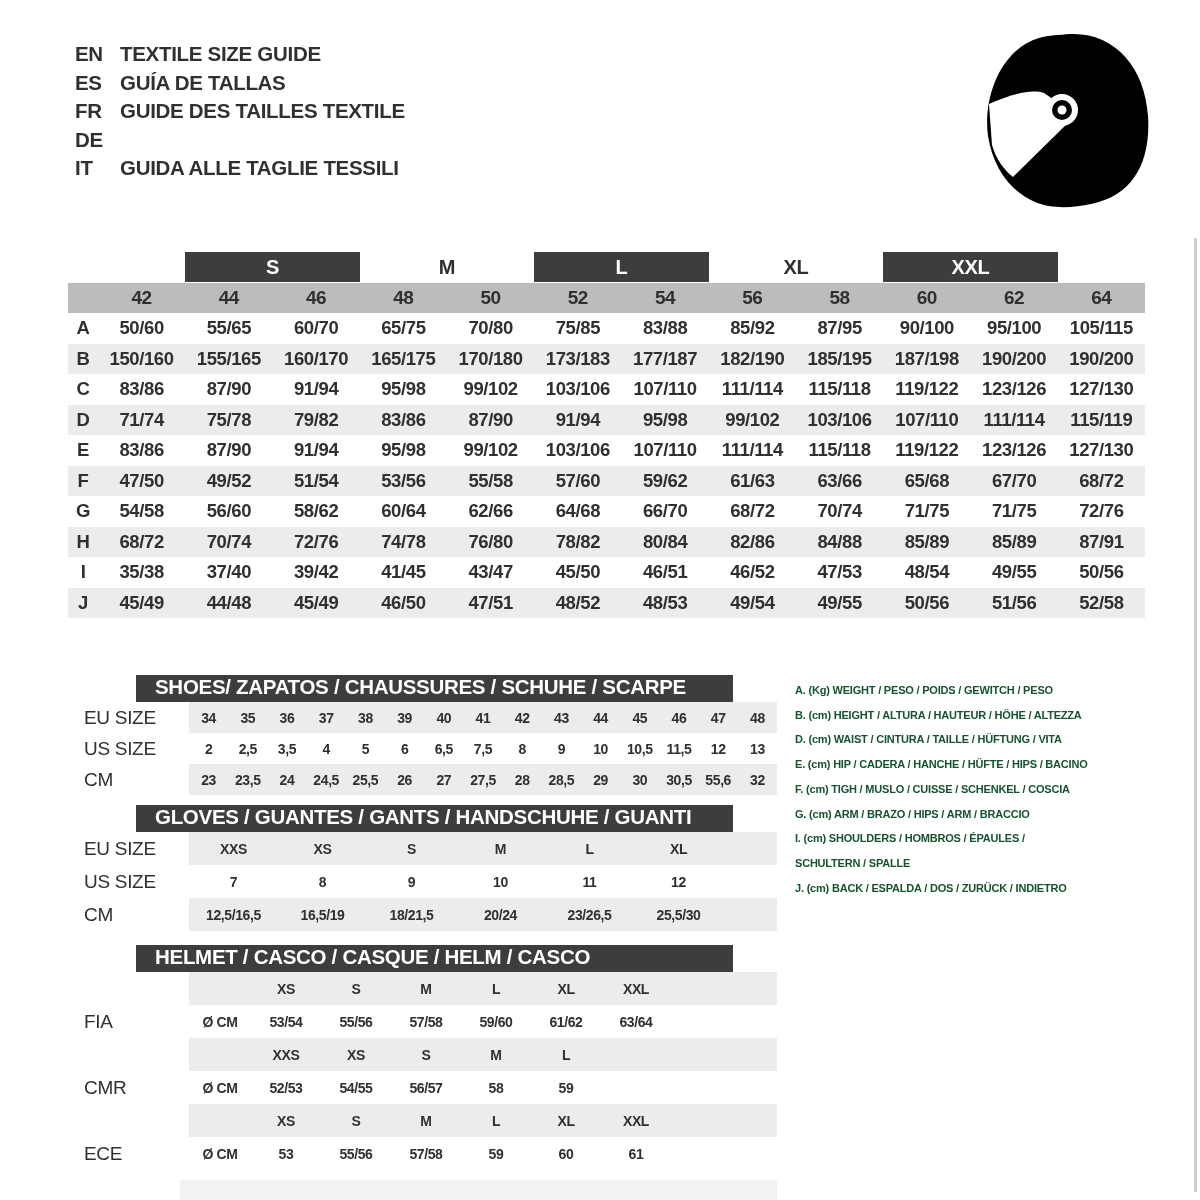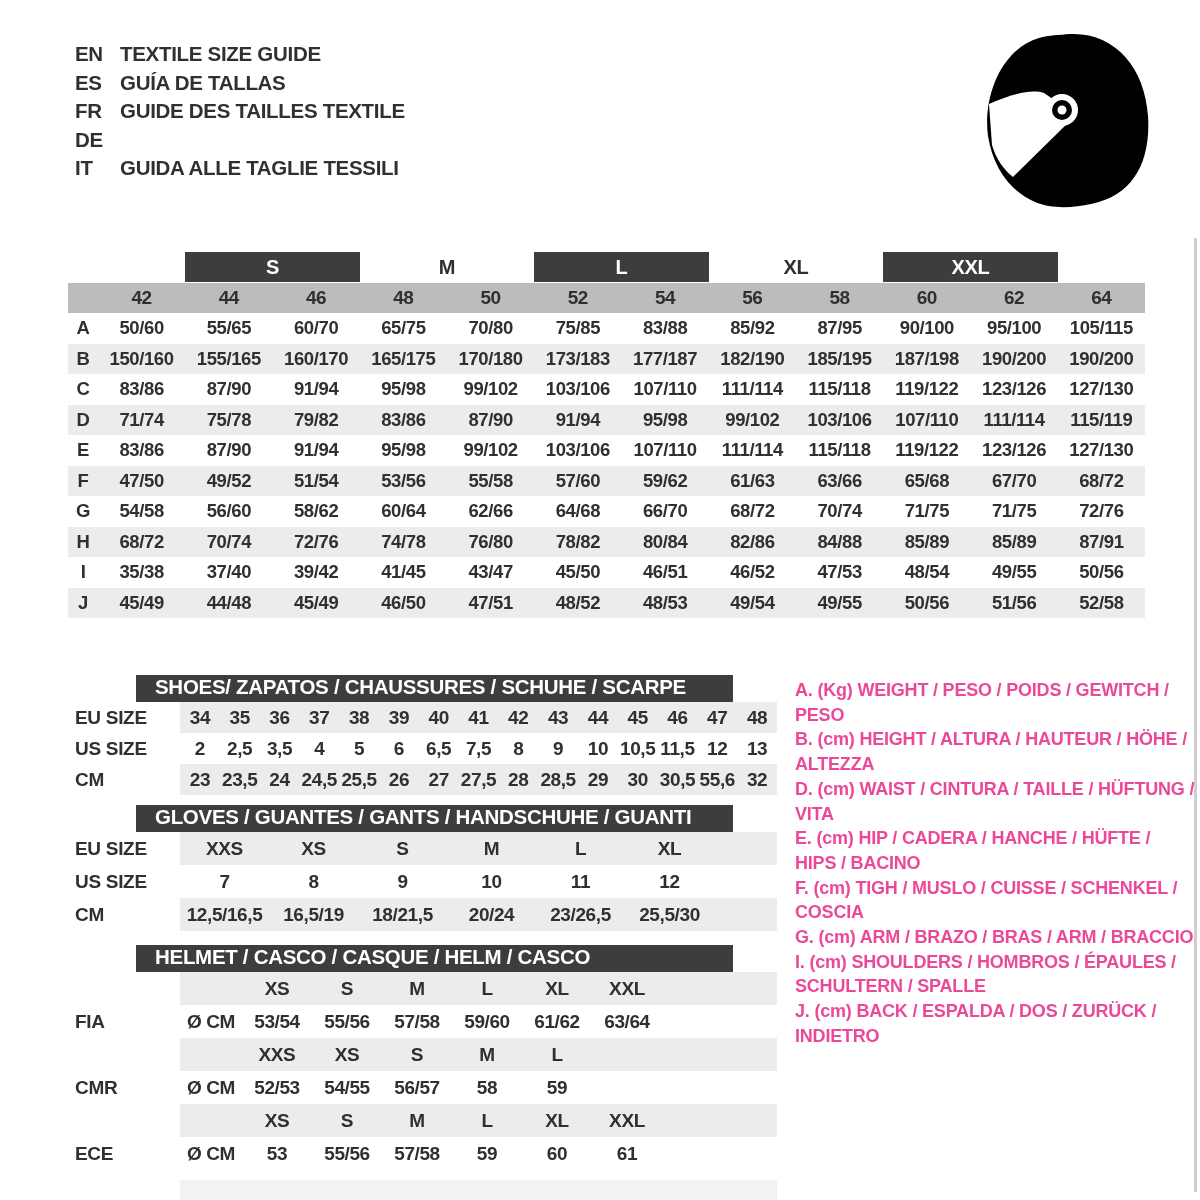--- a/index.html
+++ b/index.html
@@ -44,33 +44,33 @@
     background:var(--bar);color:var(--bartext);
     display:flex;align-items:flex-start;padding-left:19px;
     font-weight:bold;font-size:20.5px;letter-spacing:-0.3px;white-space:nowrap;
   }
   .srow{display:flex;align-items:stretch;}
   .shoes-t .srow{height:31px;}
   .gloves-t .srow{height:33px;}
   .helmet-t .srow{height:33px;}
   .slabel{
     flex:0 0 112px;width:112px;box-sizing:border-box;padding-left:7px;
-    display:flex;align-items:center;font-weight:bold;font-size:19px;letter-spacing:-0.3px;
+    display:flex;align-items:center;font-weight:normal;font-size:19px;letter-spacing:-0.3px;margin-left:9px;
   }
   .scells{
     flex:1;display:grid;align-items:center;text-align:center;
-    font-weight:bold;font-size:19px;letter-spacing:-0.4px;
+    font-weight:bold;font-size:14px;letter-spacing:-0.4px;
   }
   .stripe-bg{background:var(--stripe);}
   .white-bg{background:transparent;}
 
   
   .legend{
     position:absolute;left:795px;top:678px;width:400px;
-    font-weight:bold;font-size:18px;line-height:24.7px;letter-spacing:-0.2px;color:#ec4899;
+    font-weight:bold;font-size:11px;line-height:24.7px;letter-spacing:-0.2px;color:#14532d;
   }
 
   .bottom-stripe{position:absolute;left:180px;top:1180px;width:597px;height:20px;background:var(--bottomstripe);}
   .edge-line{position:absolute;left:1194px;top:238px;width:3px;height:954px;background:var(--edge);}
 </style>
 </head>
 <body>
 
 <div class="page">
 
@@ -482,21 +482,21 @@
       <div class="legend-item">
         <div class="legend-line">D. (cm) WAIST / CINTURA / TAILLE / HÜFTUNG / VITA</div>
       </div>
       <div class="legend-item">
         <div class="legend-line">E. (cm) HIP / CADERA / HANCHE / HÜFTE / HIPS / BACINO</div>
       </div>
       <div class="legend-item">
         <div class="legend-line">F. (cm) TIGH / MUSLO / CUISSE / SCHENKEL / COSCIA</div>
       </div>
       <div class="legend-item">
-        <div class="legend-line">G. (cm) ARM / BRAZO / BRAS / ARM / BRACCIO</div>
+        <div class="legend-line">G. (cm) ARM / BRAZO / HIPS / ARM / BRACCIO</div>
       </div>
       <div class="legend-item">
         <div class="legend-line">I. (cm) SHOULDERS / HOMBROS / ÉPAULES /</div>
         <div class="legend-line">SCHULTERN / SPALLE</div>
       </div>
       <div class="legend-item">
         <div class="legend-line">J. (cm) BACK / ESPALDA / DOS / ZURÜCK / INDIETRO</div>
       </div>
     </section>
 

